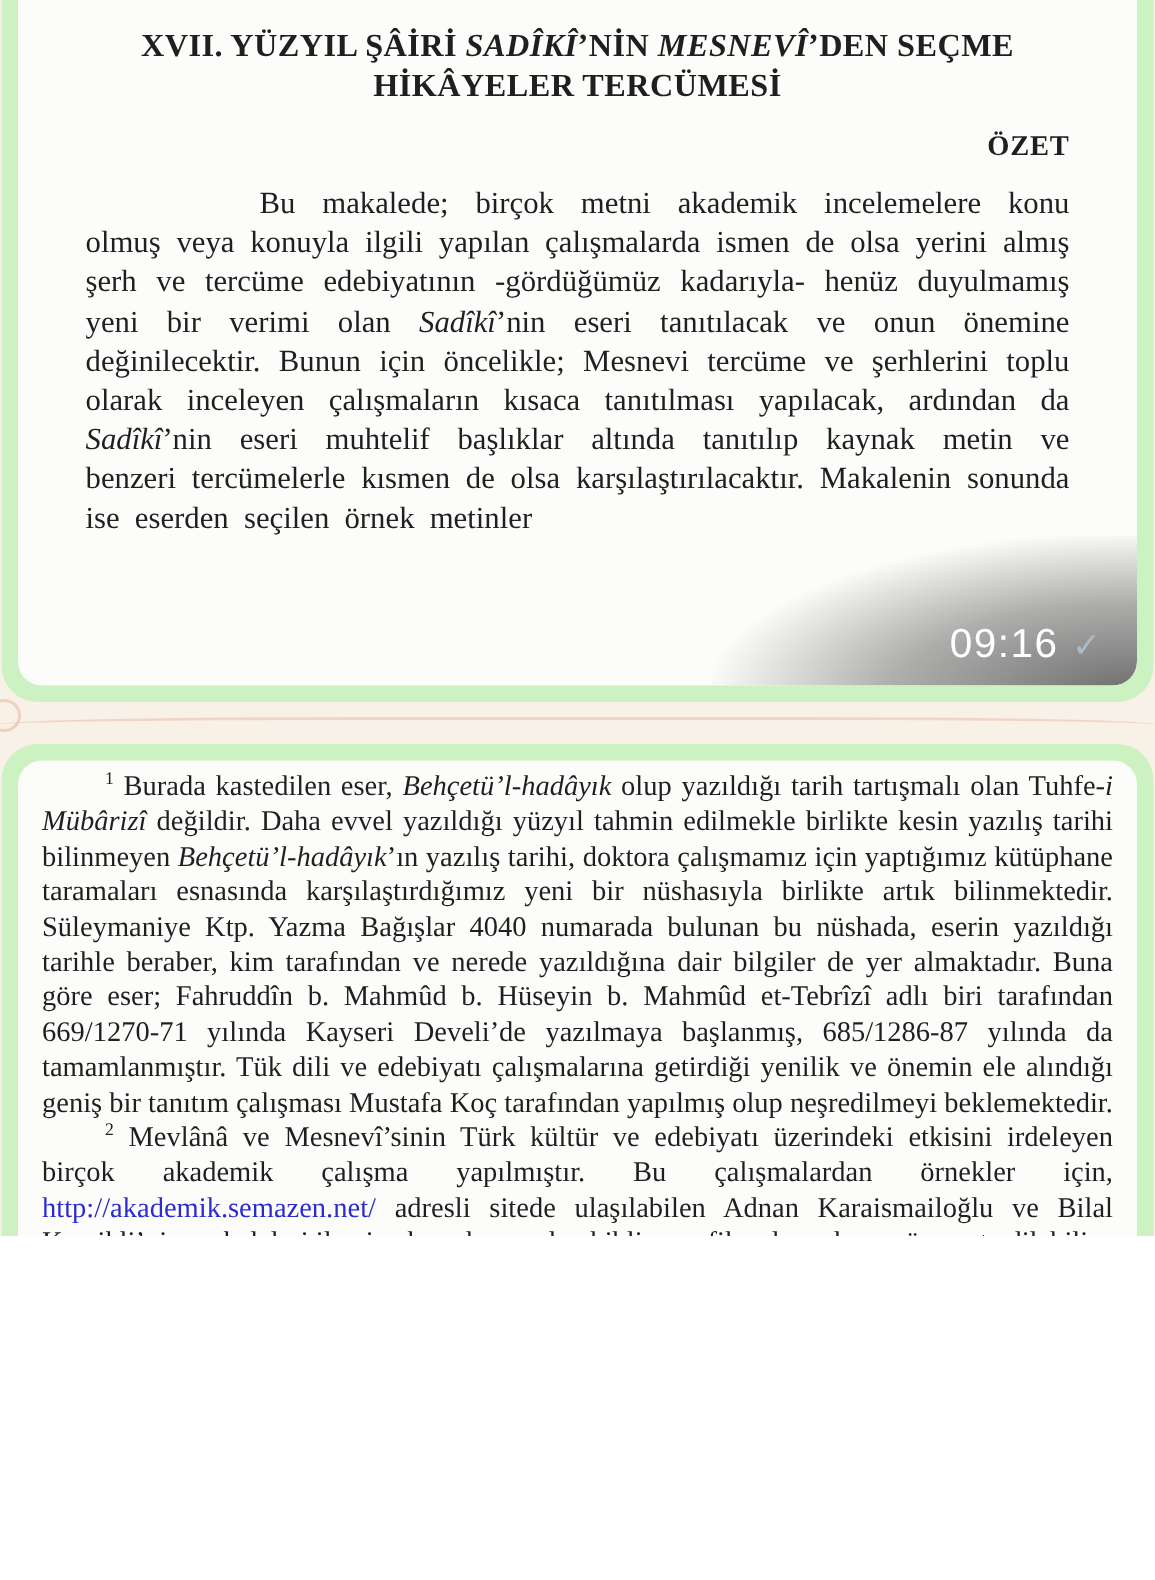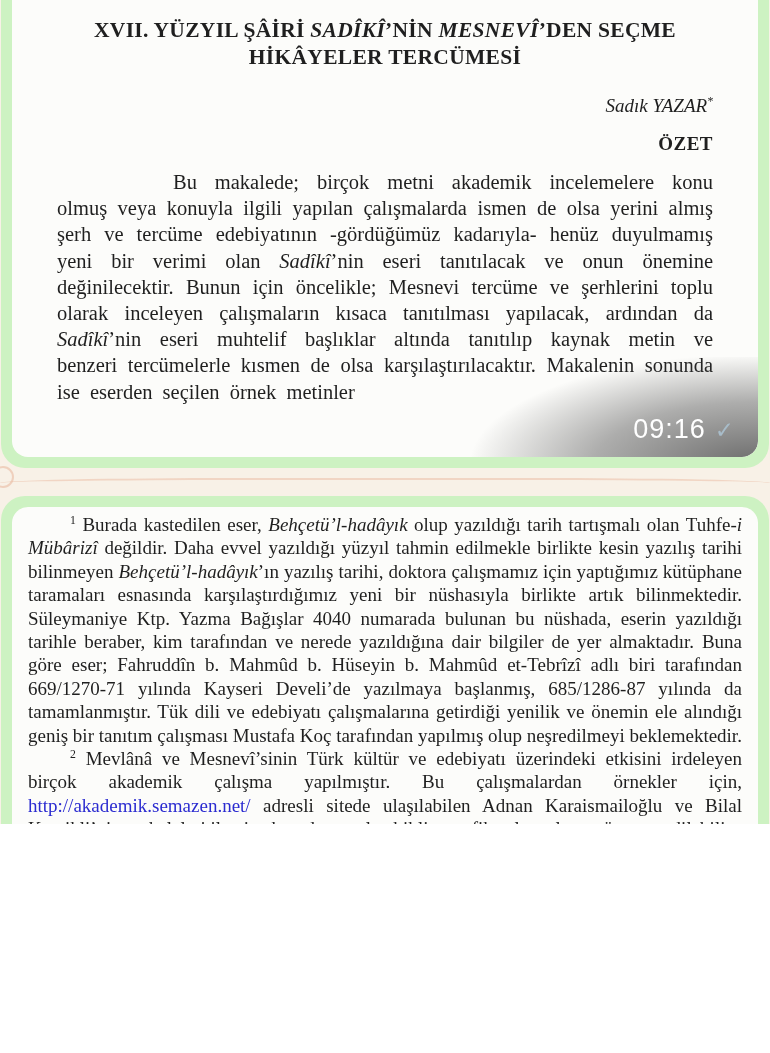--- a/index.html
+++ b/index.html
@@ -107,21 +107,20 @@
 <div class="screen">
 
   <span class="doodle-circle"></span>
   <span class="doodle-line"></span>
 
   <div class="bubble bubble-1">
     <div class="page page-1">
 
       <h1 class="paper-title"><span>XVII. YÜZYIL ŞÂİRİ </span><span class="seg-i">SADÎKÎ</span><span>’NİN </span><span class="seg-i">MESNEVÎ</span><span>’DEN SEÇME HİKÂYELER TERCÜMESİ</span></h1>
 
-      <div class="author-line"><span>Sadık YAZAR</span><span class="seg-sup">*</span></div>
 
       <div class="ozet">ÖZET</div>
 
       <p class="abstract"><span>Bu makalede; birçok metni akademik incelemelere konu olmuş veya konuyla ilgili yapılan çalışmalarda ismen de olsa yerini almış şerh ve tercüme edebiyatının -gördüğümüz kadarıyla- henüz duyulmamış yeni bir verimi olan </span><span class="seg-i">Sadîkî</span><span>’nin eseri tanıtılacak ve onun önemine değinilecektir. Bunun için öncelikle; Mesnevi tercüme ve şerhlerini toplu olarak inceleyen çalışmaların kısaca tanıtılması yapılacak, ardından da </span><span class="seg-i">Sadîkî</span><span>’nin eseri muhtelif başlıklar altında tanıtılıp kaynak metin ve benzeri tercümelerle kısmen de olsa karşılaştırılacaktır. Makalenin sonunda ise eserden seçilen örnek metinler</span></p>
 
       <div class="meta-shade">
         <div class="meta-inner">
           <span class="msg-time">09:16</span>
           <span class="msg-tick">✓</span>
         </div>

